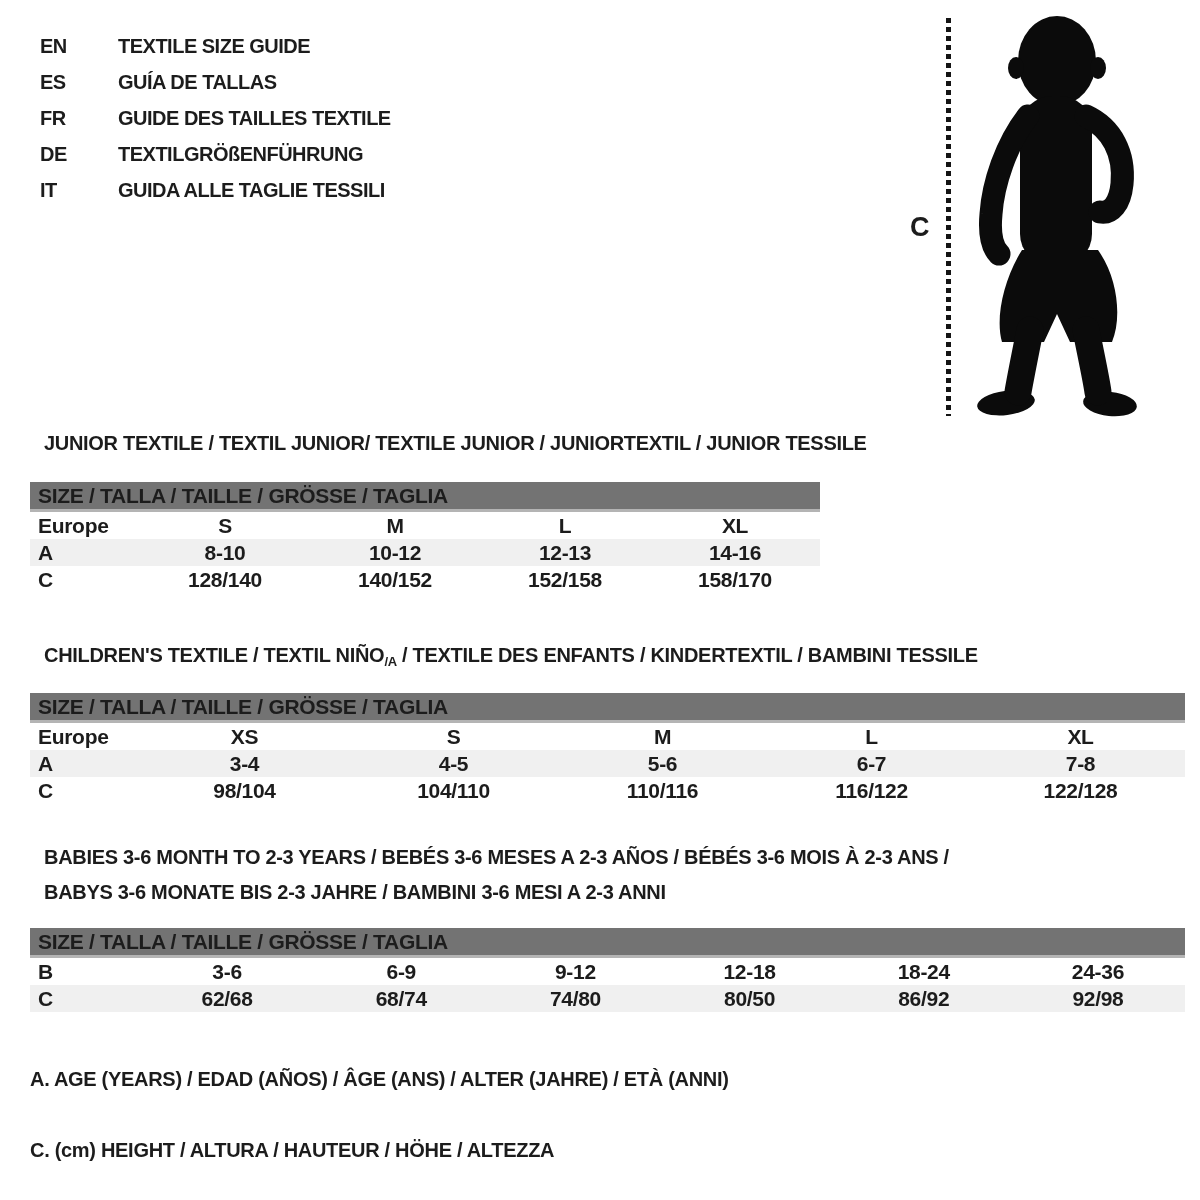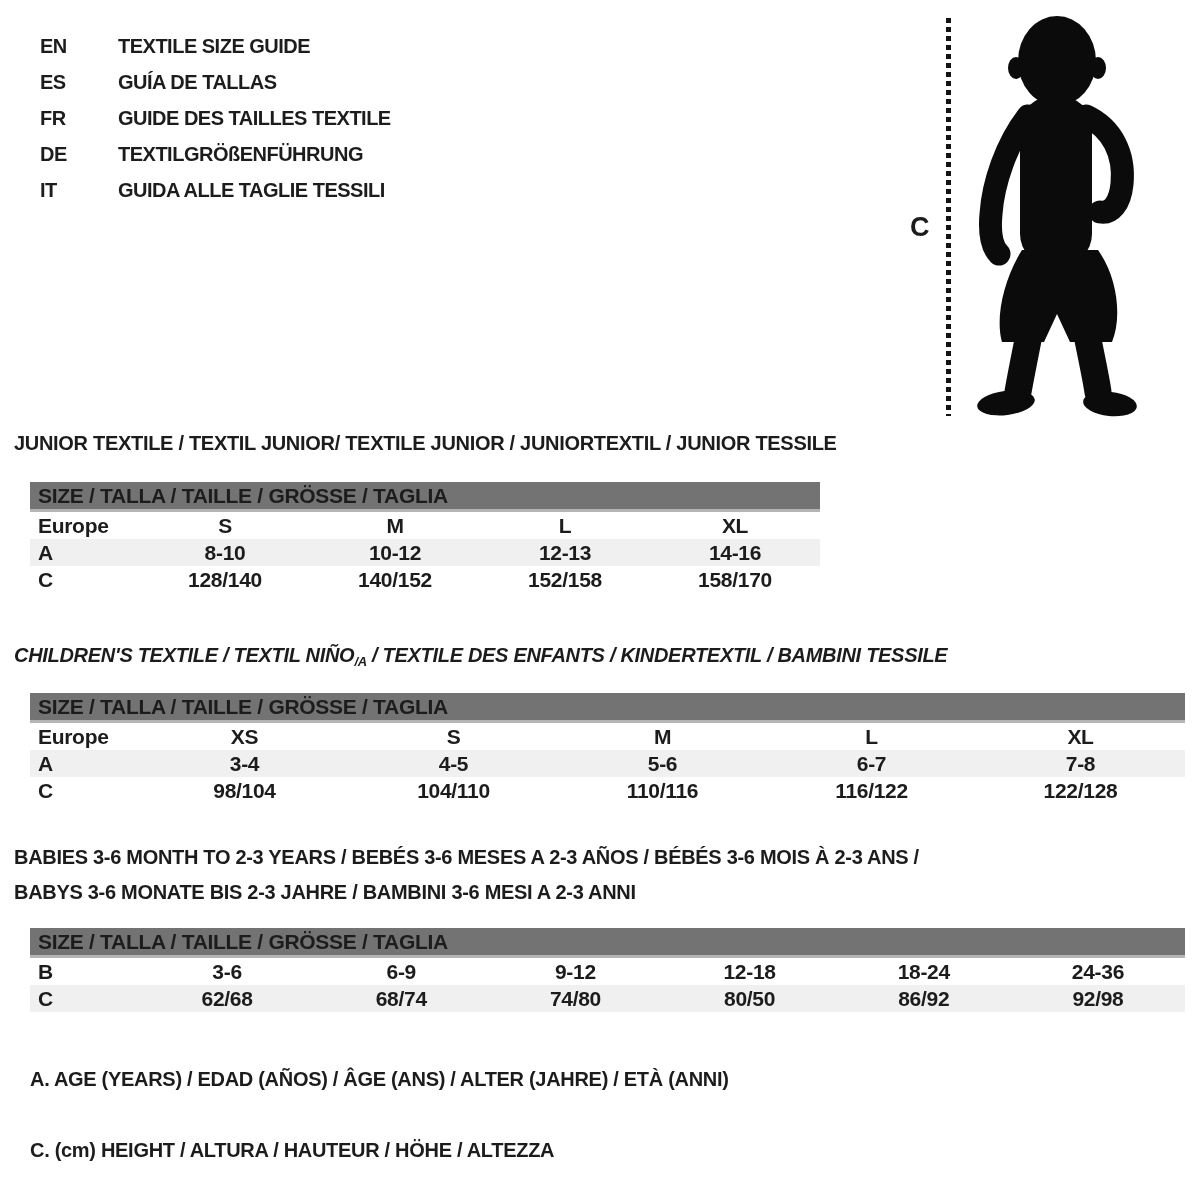--- a/index.html
+++ b/index.html
@@ -11,21 +11,21 @@
   
   .lang-list{position:absolute;left:40px;top:28px;}
   .lang-row{display:grid;grid-template-columns:78px auto;height:36px;line-height:36px;
     font-size:20px;letter-spacing:-0.5px;white-space:nowrap;}
   
   .dash-line{position:absolute;left:946px;top:18px;width:5px;height:398px;
     background:repeating-linear-gradient(to bottom,#141414 0 5px,transparent 5px 9px);}
   .c-label{position:absolute;left:910px;top:212px;font-size:27px;}
   .silhouette{position:absolute;left:962px;top:12px;width:180px;height:408px;}
   
-  .sec-title{position:absolute;left:14px;font-size:20px;letter-spacing:-0.3px;white-space:nowrap;}
+  .sec-title{position:absolute;left:44px;font-size:20px;letter-spacing:-0.3px;white-space:nowrap;}
   .sub{font-size:13px;vertical-align:-4px;}
   
   .tbl{position:absolute;left:30px;}
   .tbl .bar{height:27px;background:#737373;border-bottom:3px solid #b4b4b4;
     font-size:21px;line-height:28px;padding-left:8px;letter-spacing:-0.3px;}
   .tbl .row{display:grid;height:27px;align-items:center;font-size:21px;letter-spacing:-0.3px;}
   .tbl .row .lab{padding-left:8px;text-align:left;}
   .tbl .row .val{text-align:center;}
   .row.stripe{background:#f0f0f0;}
   .w-junior{width:790px;}
@@ -107,21 +107,21 @@
     </div>
     <div class="row cols4">
       <span class="lab">C</span>
       <span class="val">128/140</span>
       <span class="val">140/152</span>
       <span class="val">152/158</span>
       <span class="val">158/170</span>
     </div>
   </div>
 
-  <div class="sec-title" style="top:644px;font-style:italic;"><span>CHILDREN'S TEXTILE / TEXTIL NIÑO</span><span class="sub">/A</span><span> / TEXTILE DES ENFANTS / KINDERTEXTIL / BAMBINI TESSILE</span></div>
+  <div class="sec-title" style="top:644px;"><span>CHILDREN'S TEXTILE / TEXTIL NIÑO</span><span class="sub">/A</span><span> / TEXTILE DES ENFANTS / KINDERTEXTIL / BAMBINI TESSILE</span></div>
   <div class="tbl w-wide" style="top:693px;">
     <div class="bar">SIZE / TALLA / TAILLE / GRÖSSE / TAGLIA</div>
     <div class="row cols5">
       <span class="lab">Europe</span>
       <span class="val">XS</span>
       <span class="val">S</span>
       <span class="val">M</span>
       <span class="val">L</span>
       <span class="val">XL</span>
     </div>

